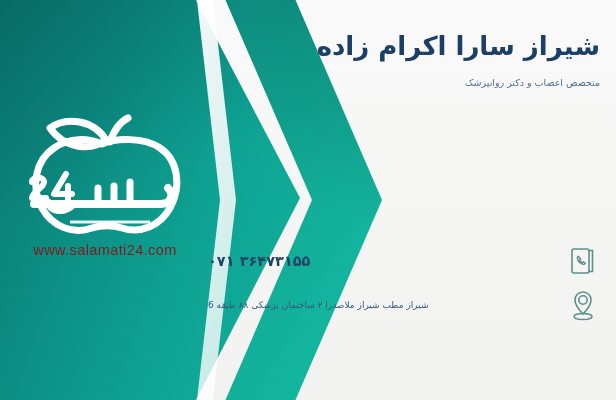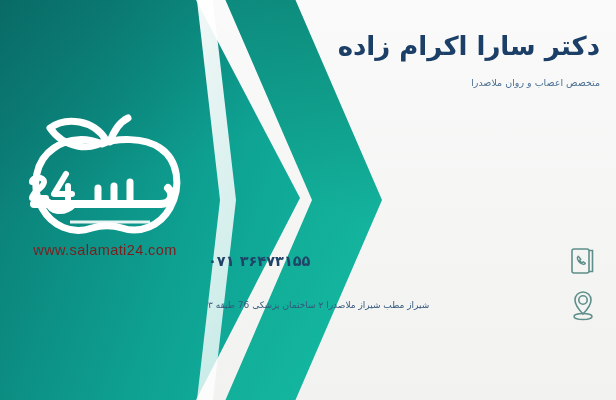--- a/index.html
+++ b/index.html
@@ -226,22 +226,22 @@
         <path d="M22 74 C22 68 34 68 34 74 C34 80 22 84 22 90 L36 90"></path>
         <path d="M56 66 L44 86 L62 86 M58 78 L58 92"></path>
       </g>
 
       <path d="M60 114 L140 114" stroke="#ffffff" stroke-width="3" opacity=".9"></path>
     </svg>
     <div class="logo-url">www.salamati24.com</div>
   </div>
 
   <div class="content">
-    <h1 class="doc-name">دکتر سارا  اکرام زاده</h1>
-    <p class="specialty-sub">متخصص اعصاب و روان ملاصدرا</p>
+    <h1 class="doc-name">شیراز سارا  اکرام زاده</h1>
+    <p class="specialty-sub">متخصص اعصاب و دکتر روانپزشک</p>
   </div>
 
   <div class="contacts">
 
     <div class="contact-row">
       <span class="contact-icon">
         <svg width="26" height="28" viewBox="0 0 26 28" fill="none" xmlns="http://www.w3.org/2000/svg">
           <rect x="2" y="2" width="17" height="24" rx="2" stroke="#5e8f8a" stroke-width="1.6"></rect>
           <path d="M19 3.5 L22.5 3.5 L22.5 24.5 L19 24.5" stroke="#5e8f8a" stroke-width="1.6" fill="none"></path>
           <path d="M8.2 9.2 c0 0 -1.4 1.1 -0.6 3.1 c0.9 2.2 3.1 4.3 5.1 4.9 c1.8 0.5 2.6 -0.9 2.6 -0.9
@@ -252,19 +252,19 @@
     </div>
 
     <div class="contact-row">
       <span class="contact-icon">
         <svg width="28" height="32" viewBox="0 0 28 32" fill="none" xmlns="http://www.w3.org/2000/svg">
           <path d="M14 3 c-4.4 0 -8 3.5 -8 7.9 c0 5.6 8 14.1 8 14.1 s8 -8.5 8 -14.1 c0 -4.4 -3.6 -7.9 -8 -7.9 z" stroke="#5e8f8a" stroke-width="1.6" fill="none"></path>
           <circle cx="14" cy="11" r="4.2" stroke="#5e8f8a" stroke-width="1.6" fill="none"></circle>
           <ellipse cx="14" cy="27.5" rx="9" ry="3" stroke="#5e8f8a" stroke-width="1.5" fill="none"></ellipse>
         </svg>
       </span>
-      <span class="contact-text addr-text">شیراز مطب شیراز ملاصدرا ۲ ساختمان پزشکی 76 طبقه ۳</span>
+      <span class="contact-text addr-text">شیراز مطب شیراز ملاصدرا ۲ ساختمان پزشکی ۸۸ طبقه 6</span>
     </div>
 
   </div>
 
 
 </div>
 
 </body></html>

